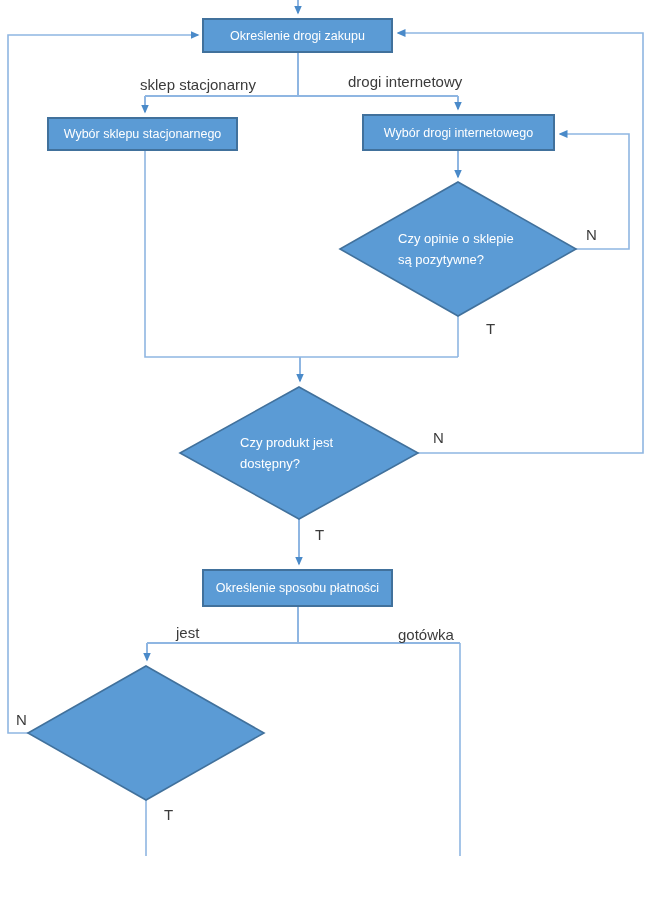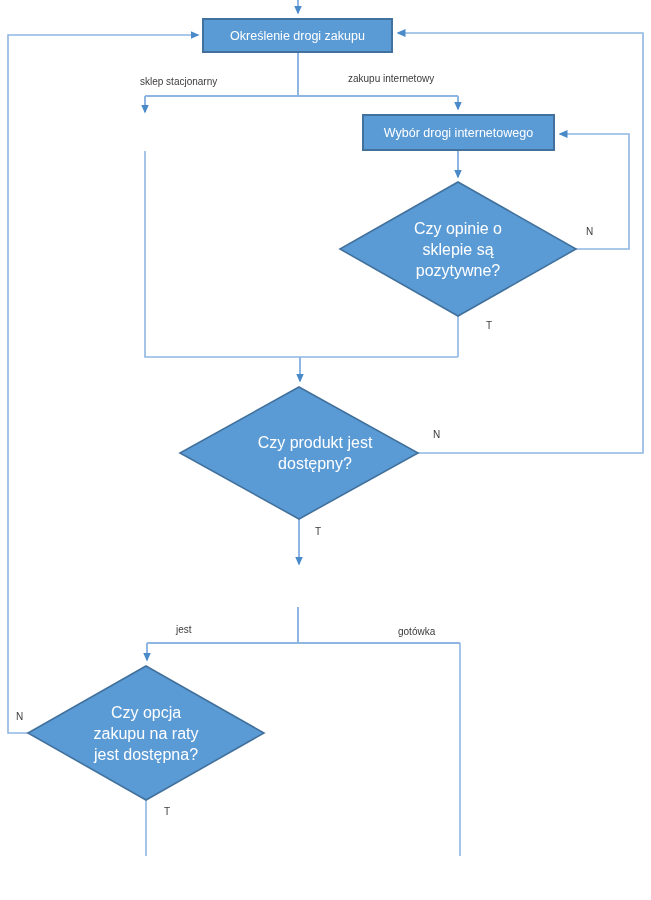--- a/index.html
+++ b/index.html
@@ -12,24 +12,24 @@
   .connector.thin{stroke-width:1.6;}
   marker path{fill:var(--arrowhead,#4a8ac9);}
   .diamond{fill:var(--node-fill,#5b9bd5);stroke:var(--node-border,#4a83b8);stroke-width:1.6;}
   .box{
     position:absolute;display:flex;align-items:center;justify-content:center;
     background:var(--node-fill,#5b9bd5);border:2px solid var(--node-border,#41719c);
     color:var(--node-text,#ffffff);font-size:12.5px;text-align:center;box-sizing:border-box;
   }
   .diamond-label{
     position:absolute;display:flex;align-items:center;justify-content:center;
-    color:var(--node-text,#ffffff);font-size:16px;line-height:21px;text-align:center;
+    color:var(--node-text,#ffffff);font-size:13px;line-height:21px;
   }
   .edge-label{
-    position:absolute;color:var(--label-text,#3b3b3b);font-size:10px;white-space:nowrap;
+    position:absolute;color:var(--label-text,#3b3b3b);font-size:15px;white-space:nowrap;
   }
 </style>
 </head>
 <body>
 
 <div class="canvas">
 
   <svg class="layer" viewBox="0 0 651 900">
     <defs>
       <marker id="arr" markerWidth="9" markerHeight="8" refX="7.5" refY="4" orient="auto" markerUnits="userSpaceOnUse">
@@ -66,33 +66,34 @@
     <polyline class="connector thin" points="146,800 146,876 460,876"></polyline>
     <polyline class="connector" points="300,876 300,893" marker-end="url(#arr)"></polyline>
 
     <polygon class="diamond" points="458,182 576,249 458,316 340,249"></polygon>
     <polygon class="diamond" points="299,387 418,453 299,519 180,453"></polygon>
     <polygon class="diamond" points="146,666 264,733 146,800 28,733"></polygon>
   </svg>
 
   <div class="box" style="left:202px;top:18px;width:191px;height:35px;">Określenie drogi zakupu</div>
 
+  <div class="box" style="left:47px;top:117px;width:191px;height:34px;">Wybór sklepu stacjonarnego</div>
 
   <div class="box" style="left:362px;top:114px;width:193px;height:37px;">Wybór drogi internetowego</div>
 
+  <div class="box" style="left:202px;top:569px;width:191px;height:38px;">Określenie sposobu płatności</div>
 
   <div class="diamond-label" style="left:398px;top:214px;width:120px;height:70px;">Czy opinie o sklepie są pozytywne?</div>
 
   <div class="diamond-label" style="left:240px;top:431px;width:150px;height:44px;">Czy produkt jest dostępny?</div>
 
-  <div class="diamond-label" style="left:88px;top:700px;width:116px;height:66px;">Czy opcja zakupu na raty jest dostępna?</div>
 
   <span class="edge-label" style="left:140px;top:76px;">sklep stacjonarny</span>
 
-  <span class="edge-label" style="left:348px;top:73px;">zakupu internetowy</span>
+  <span class="edge-label" style="left:348px;top:73px;">drogi internetowy</span>
 
   <span class="edge-label" style="left:586px;top:226px;">N</span>
 
   <span class="edge-label" style="left:486px;top:320px;">T</span>
 
   <span class="edge-label" style="left:433px;top:429px;">N</span>
 
   <span class="edge-label" style="left:315px;top:526px;">T</span>
 
   <span class="edge-label" style="left:176px;top:624px;">jest</span>

